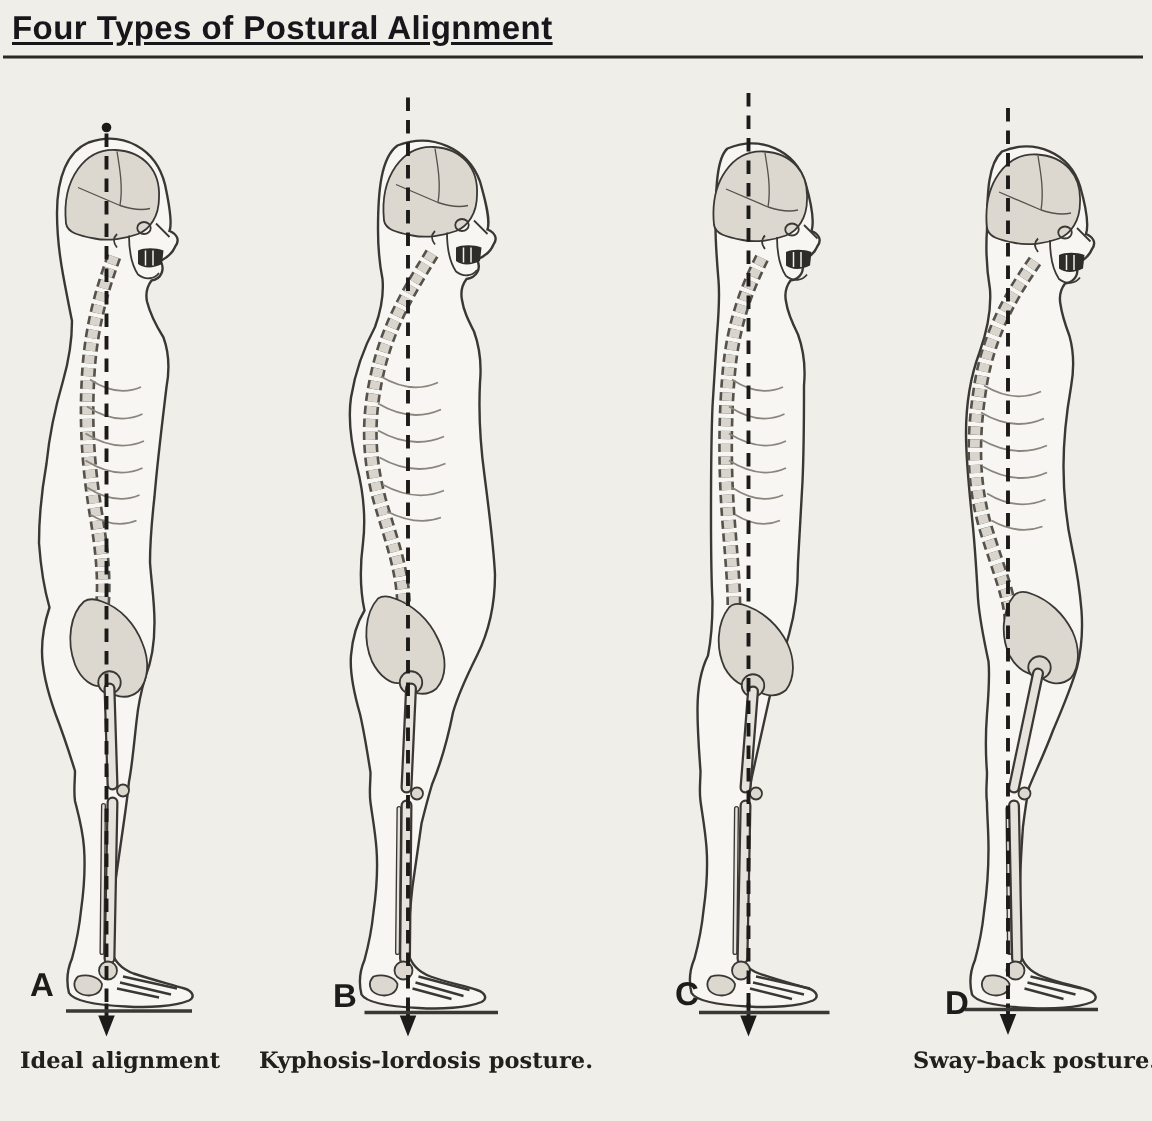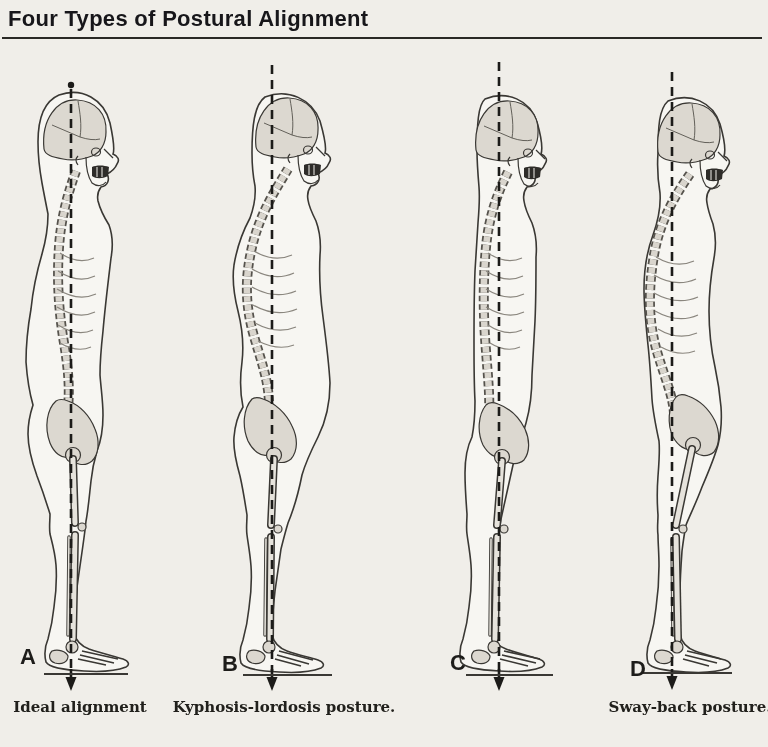--- a/index.html
+++ b/index.html
@@ -8,20 +8,21 @@
     background:#f0eee9;
     font-family:"Liberation Sans", sans-serif;
     position:relative;overflow:hidden;
   }
   .page{position:relative;width:768px;height:747px;}
   .title{
     position:absolute;left:8px;top:6px;margin:0;
     font-size:22px;font-weight:bold;color:#17161a;
     letter-spacing:0.3px;
     font-family:"Liberation Sans", sans-serif;
+    text-decoration:underline;
   }
   .title-rule{
     position:absolute;left:2px;top:37px;width:760px;height:2px;
     background:#2a2925;border:none;
   }
   .fig{position:absolute;top:55px;}
   .fig svg{display:block;}
   .fig-letter{
     position:absolute;
     font-size:22px;font-weight:bold;color:#1d1c1a;

